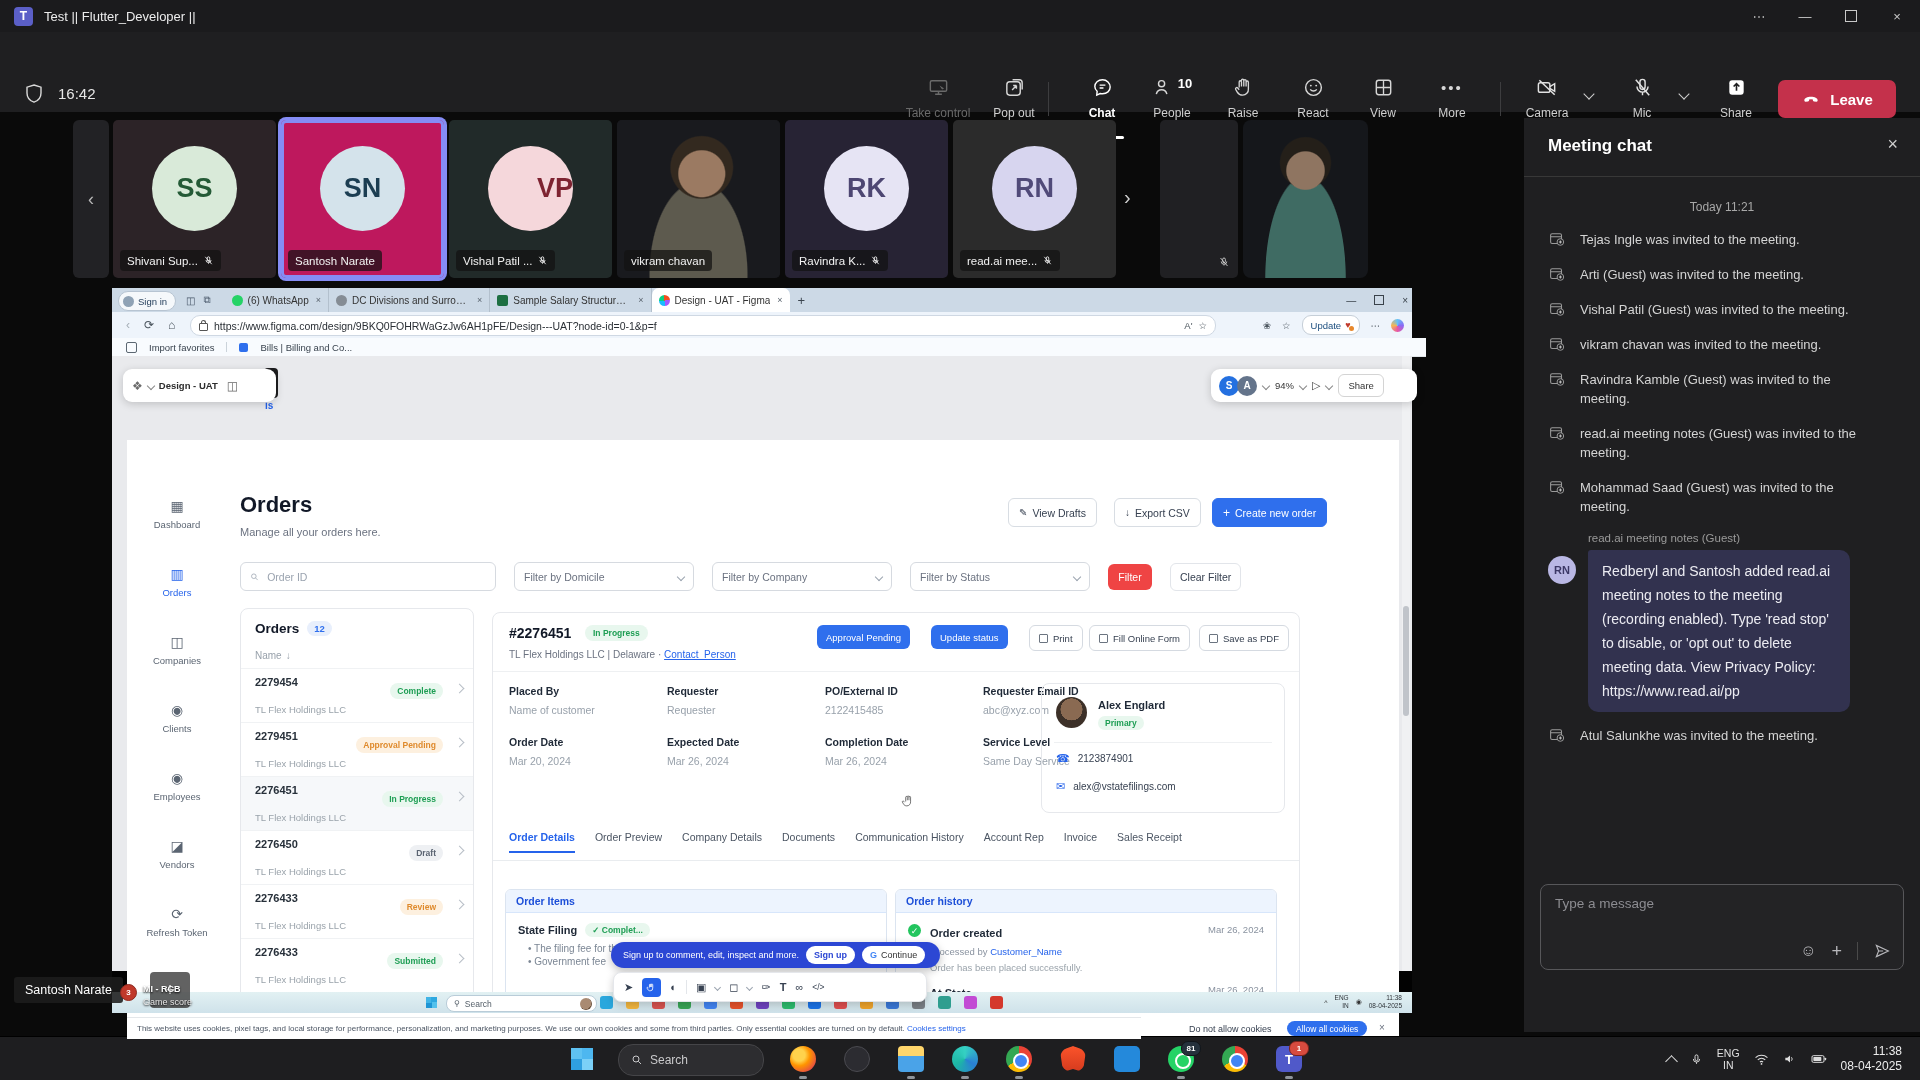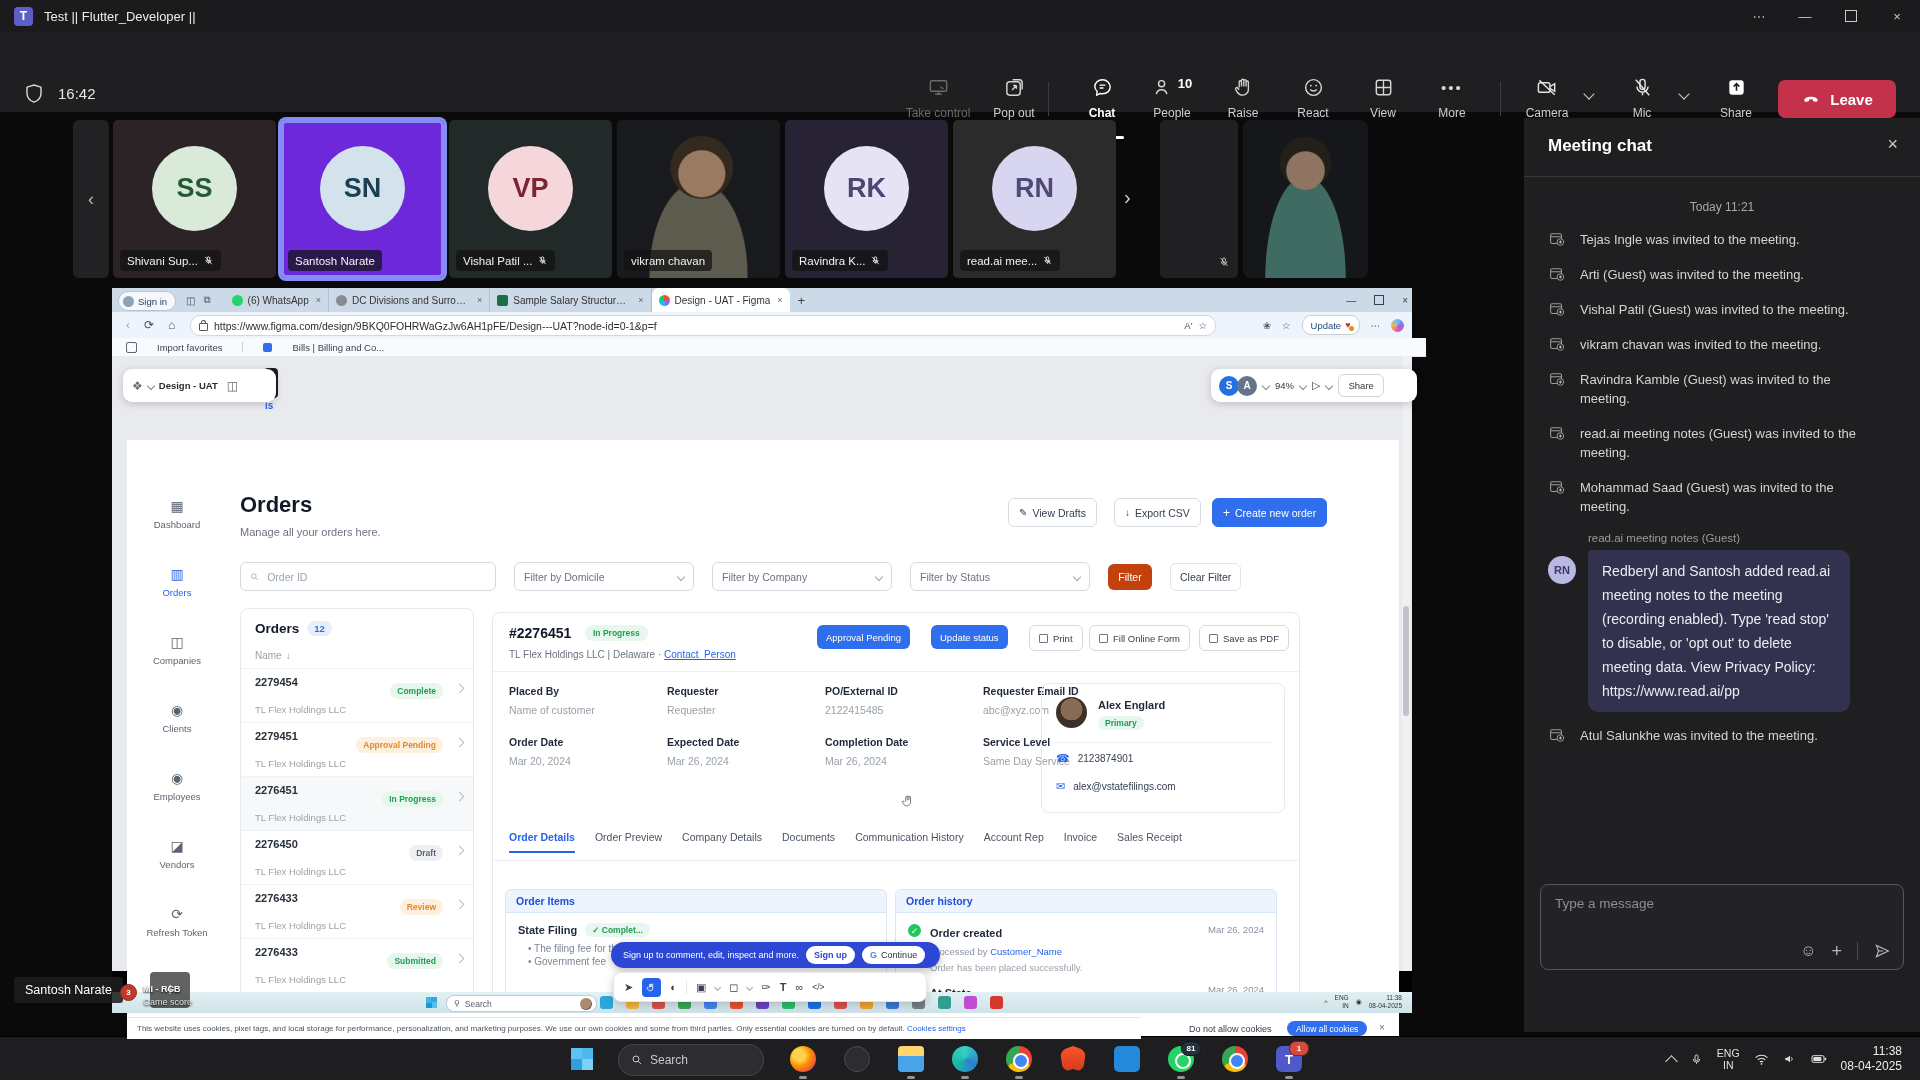--- a/index.html
+++ b/index.html
@@ -77,21 +77,21 @@
   .lock:before{content:"";position:absolute;left:1px;top:-4px;width:3px;height:3px;border:1px solid #555;border-bottom:none;border-radius:3px 3px 0 0}
   .url{font-size:10.5px;color:#2a2f35;white-space:nowrap;flex:1;overflow:hidden}
   .url-r{color:#4c565f;font-size:9.5px}
   .nav-right{position:absolute;right:8px;top:0;height:26px;display:flex;align-items:center;gap:11px}
   .update-pill{height:18px;border:1px solid #c6cfd8;border-radius:9px;background:#fff;display:flex;align-items:center;gap:4px;
     padding:0 8px;font-size:9.5px;color:#1b4d7e}
   .heart{color:#c0392b;font-size:9px;position:relative}
   .heart:after{content:"";position:absolute;right:-3px;bottom:-1px;width:5px;height:5px;border-radius:50%;background:#e8882c}
   .copilot{width:13px;height:13px;border-radius:50%;background:conic-gradient(#62c3f7,#8a6af5,#e757a5,#f5b553,#62c3f7)}
   .bookmarks{position:absolute;left:0;top:50px;width:1300px;height:18px;background:#f8fbfe;border-bottom:1px solid #e1e6ea;
-    display:flex;align-items:center;gap:20px;font-size:9.5px;color:#39434e;padding-left:14px}
+    display:flex;align-items:center;gap:12px;font-size:9.5px;color:#39434e;padding-left:14px}
   .bm-ic{width:9px;height:9px;border:1px solid #5b6772;border-radius:2px}
   .bm-sep{width:1px;height:10px;background:#cbd3da}
   .bm-fav{width:9px;height:9px;background:#2f6fed;border-radius:2px}
 
   
   .canvas{position:absolute;left:0;top:68px;width:1300px;height:615px;background:#e9eaed}
   .frame{position:absolute;left:15px;top:84px;width:1272px;height:599px;background:#fff;overflow:hidden}
   .fg-pill{position:absolute;left:11px;top:81px;width:135px;height:33px;background:#fff;border-radius:9px;
     box-shadow:0 2px 8px rgba(0,0,0,.18);display:flex;align-items:center;gap:5px;padding:0 9px;z-index:6}
   .fg-pill .doc{font-size:9.5px;font-weight:700;color:#2c2c2c;white-space:nowrap}
@@ -117,21 +117,21 @@
   .sub{position:absolute;left:113px;top:86px;font-size:11px;color:#6b7280}
   .hbtn{position:absolute;top:58px;height:27px;border:1px solid #d8dde3;border-radius:6px;background:#fff;
     display:flex;align-items:center;gap:5px;padding:0 10px;font-size:10.5px;color:#374151;white-space:nowrap}
   .hbtn.primary{background:#2f6fed;border-color:#2f6fed;color:#fff}
   .filters{position:absolute;left:113px;top:122px;height:29px;display:flex;gap:18px;align-items:center}
   .finput{width:236px;height:27px;border:1px solid #d6dae0;border-radius:6px;display:flex;align-items:center;gap:6px;padding:0 9px}
   .finput input{border:none;outline:none;font-size:10.5px;color:#333;width:100%;font-family:"Liberation Sans",sans-serif}
   .finput input::placeholder{color:#9aa3af}
   .fdd{width:160px;height:27px;border:1px solid #d6dae0;border-radius:6px;display:flex;align-items:center;
     justify-content:space-between;padding:0 9px;font-size:10.5px;color:#6b7280}
-  .fbtn{width:44px;height:26px;background:#c2410c;color:#fff;border-radius:6px;font-size:10.5px;display:flex;align-items:center;justify-content:center}
+  .fbtn{width:44px;height:26px;background:#ef4444;color:#fff;border-radius:6px;font-size:10.5px;display:flex;align-items:center;justify-content:center}
   .fclear{height:26px;border:1px solid #e2e5ea;border-radius:6px;padding:0 9px;font-size:10.5px;color:#374151;display:flex;align-items:center;background:#fff}
 
   .list-card{position:absolute;left:113px;top:168px;width:232px;height:394px;border:1px solid #e6e8ec;border-radius:8px;background:#fff;overflow:hidden}
   .lc-head{display:flex;align-items:center;gap:8px;padding:12px 14px 8px}
   .lc-title{font-size:13.5px;font-weight:700;color:#111827}
   .lc-badge{background:#e8effc;color:#2f6fed;font-size:9.5px;font-weight:700;border-radius:8px;padding:2px 7px}
   .lc-sort{display:flex;align-items:center;gap:4px;padding:6px 14px 7px;font-size:10px;color:#98a1ab;border-bottom:1px solid #f0f2f4}
   .orow{position:relative;height:46px;border-bottom:1px solid #f0f2f4;padding:7px 12px 0 14px}
   .orow.selected{background:#f6f8fa}
   .oid{font-size:11px;font-weight:700;color:#27303a}
@@ -410,33 +410,33 @@
         <span>Shivani Sup...</span>
         <span>
           <svg width="11" height="11" viewBox="0 0 24 24">
             <rect x="9.3" y="4" width="5.4" height="9.5" rx="2.7" fill="none" stroke="#fff" stroke-width="1.8"></rect>
             <path d="M6.5 11a5.5 5.5 0 0011 0M12 16.5V19" fill="none" stroke="#fff" stroke-width="1.8"></path>
             <line x1="5" y1="4" x2="19" y2="20" stroke="#fff" stroke-width="1.8"></line>
           </svg>
         </span>
       </div>
     </div>
-    <div class="tile selected" style="background: #6d28d9;">
+    <div class="tile selected" style="background: #be185d;">
 
       <div class="avatar" style="background: rgb(212, 227, 235); color: rgb(28, 62, 82);">
         <span>SN</span>
       </div>
       <div class="name-pill">
         <span>Santosh Narate</span>
 
       </div>
     </div>
     <div class="tile" style="background: rgb(33, 42, 41);">
 
-      <div class="avatar" style="background: rgb(245, 215, 219); color: rgb(126, 35, 49);">
+      <div class="avatar" style="background: rgb(245, 215, 219); color: rgb(126, 35, 49); justify-content: flex-end;">
         <span>VP</span>
       </div>
       <div class="name-pill">
         <span>Vishal Patil ...</span>
         <span>
           <svg width="11" height="11" viewBox="0 0 24 24">
             <rect x="9.3" y="4" width="5.4" height="9.5" rx="2.7" fill="none" stroke="#fff" stroke-width="1.8"></rect>
             <path d="M6.5 11a5.5 5.5 0 0011 0M12 16.5V19" fill="none" stroke="#fff" stroke-width="1.8"></path>
             <line x1="5" y1="4" x2="19" y2="20" stroke="#fff" stroke-width="1.8"></line>
           </svg>

